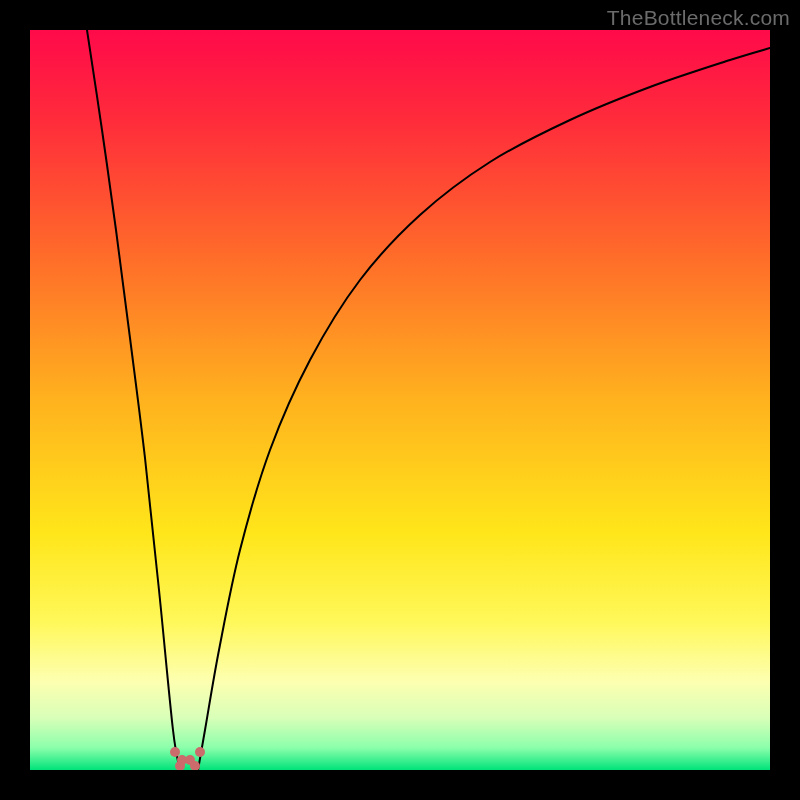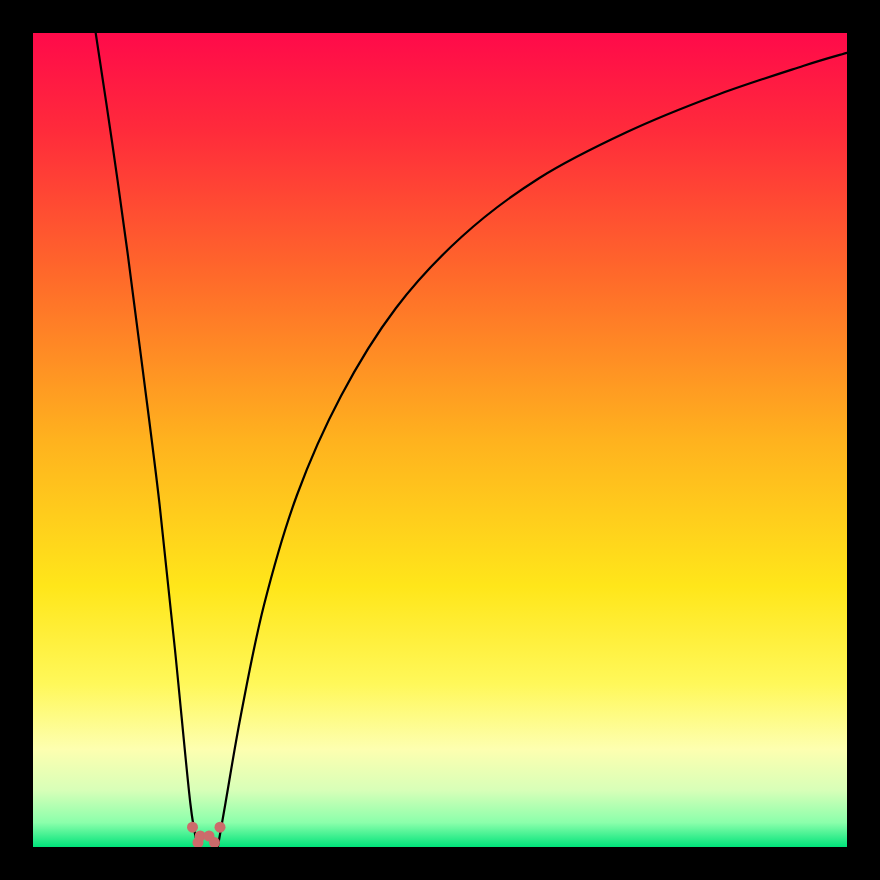--- a/index.html
+++ b/index.html
@@ -59,13 +59,14 @@
     <path id="right-branch" fill="none" stroke="#000000" stroke-width="2" d="M 168 740 C 169.17 733.33, 171.50 720.00, 175.00 700.00 C 178.50 680.00, 183.17 650.00, 189.00 620.00 C 194.83 590.00, 201.50 553.33, 210.00 520.00 C 218.50 486.67, 228.33 451.67, 240.00 420.00 C 251.67 388.33, 265.00 358.33, 280.00 330.00 C 295.00 301.67, 311.67 274.17, 330.00 250.00 C 348.33 225.83, 368.33 204.67, 390.00 185.00 C 411.67 165.33, 435.00 147.83, 460.00 132.00 C 485.00 116.17, 513.33 102.50, 540.00 90.00 C 566.67 77.50, 593.33 67.00, 620.00 57.00 C 646.67 47.00, 680.00 36.50, 700.00 30.00 C 720.00 23.50, 733.33 20.00, 740.00 18.00" stroke-linecap="round"></path>
     <g id="markers">
         <circle cx="145" cy="722" r="5" fill="#cc6b6b"></circle>
         <circle cx="150" cy="736" r="5" fill="#cc6b6b"></circle>
         <circle cx="152" cy="730" r="5" fill="#cc6b6b"></circle>
         <circle cx="160" cy="730" r="5" fill="#cc6b6b"></circle>
         <circle cx="165" cy="736" r="5" fill="#cc6b6b"></circle>
         <circle cx="170" cy="722" r="5" fill="#cc6b6b"></circle>
       </g>
   </svg>
+  <div class="watermark">TheBottleneck.com</div>
 </div>
 
 </body></html>

